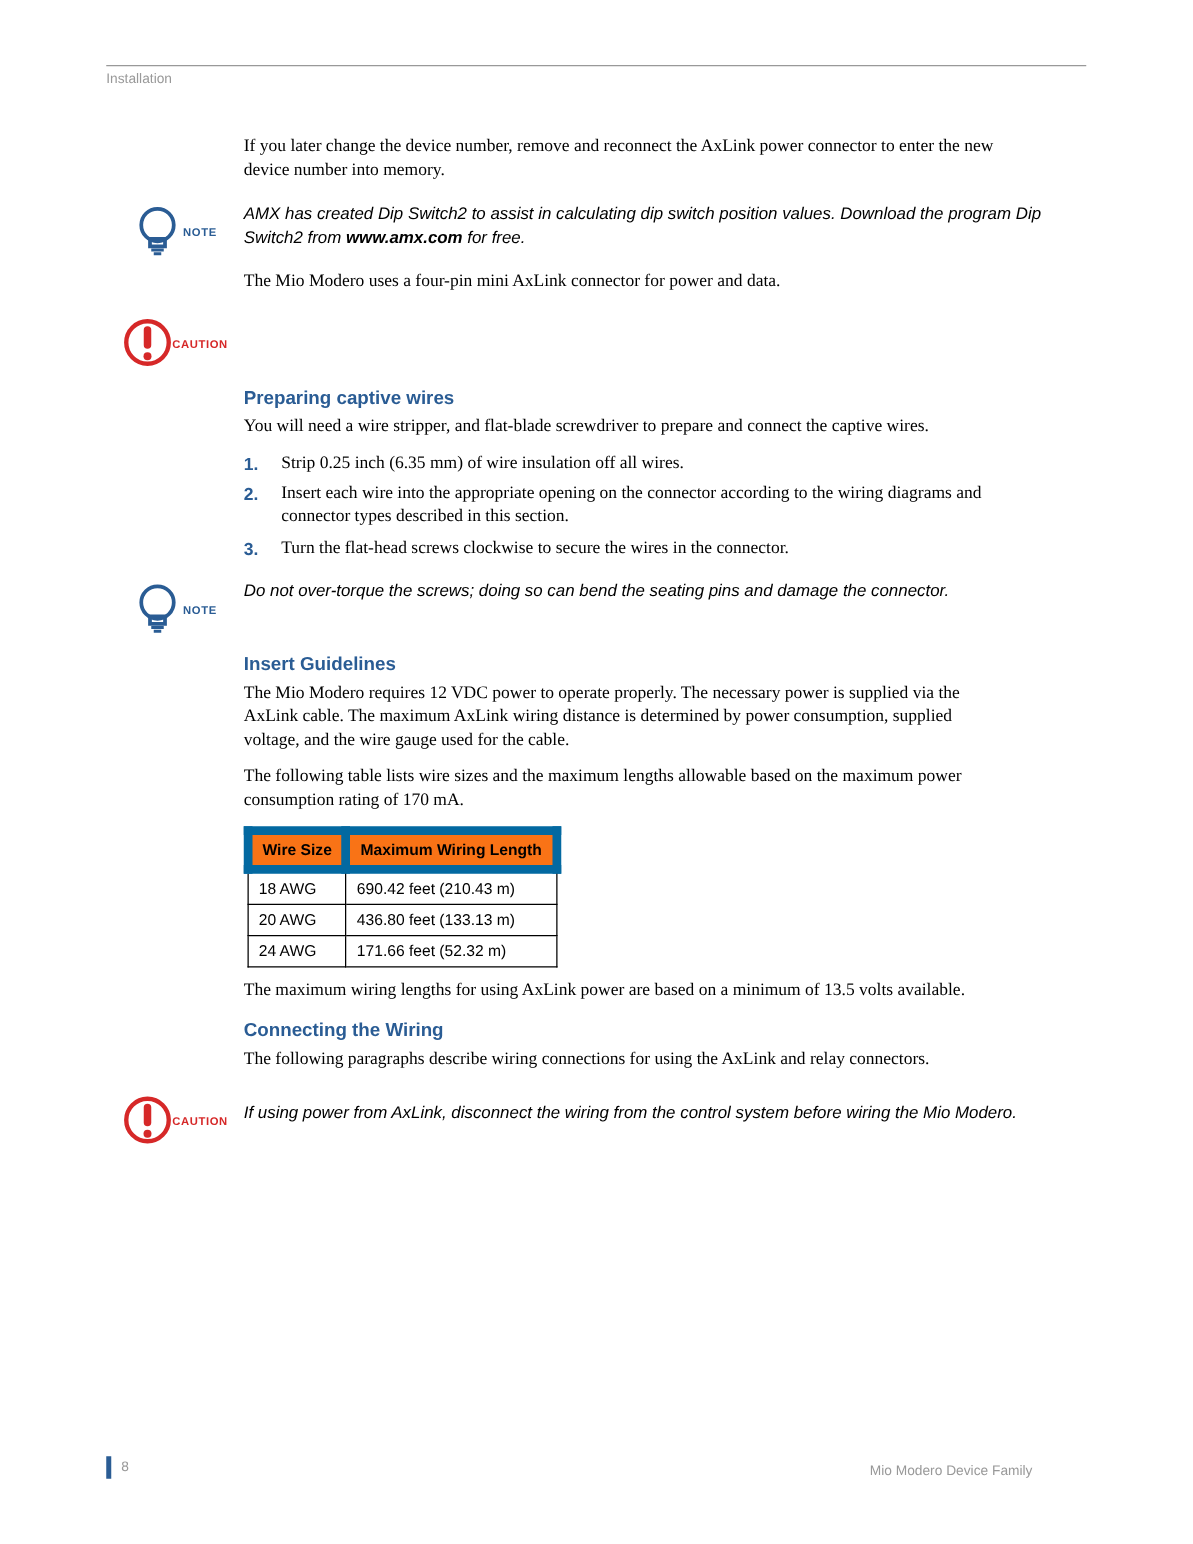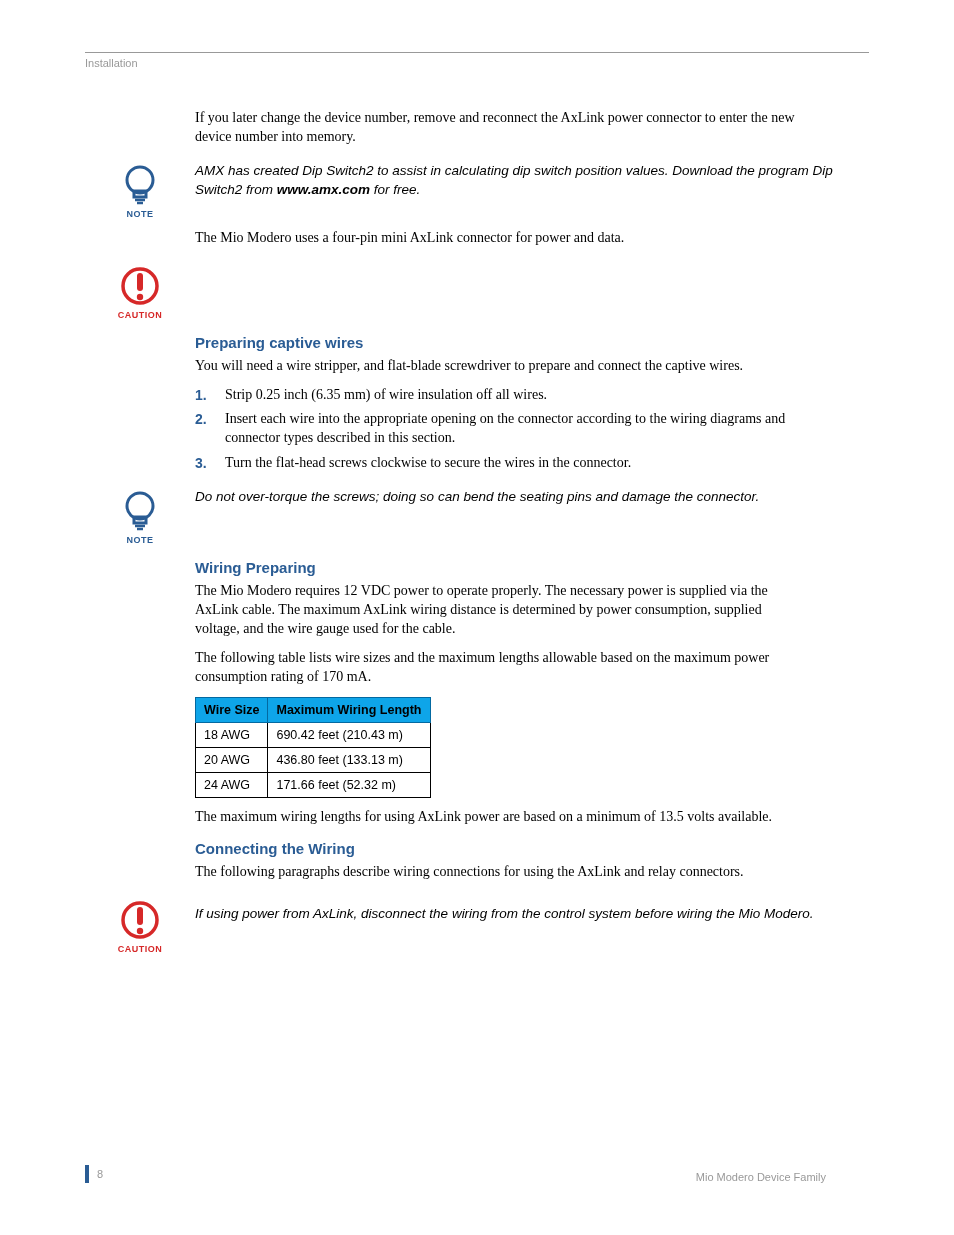--- a/index.html
+++ b/index.html
@@ -107,26 +107,26 @@
   }
   table.wiring-table th.title-cell {
     background: #2a5c94;
     color: #fff;
     text-align: left;
     font-weight: 600;
     padding: 5px 8px;
     border: 1px solid #000;
   }
   table.wiring-table th.col-head {
-    background: #0ea5e9;
+    background: #f97316;
     color: #000;
     font-weight: bold;
     text-align: left;
     padding: 5px 8px;
-    border: 1px solid #0369a1;
+    border: 7px solid #0369a1;
   }
   table.wiring-table td {
     border: 1px solid #000;
     padding: 5px 8px;
   }
   .footer {
     position: absolute;
     left: 85px;
     right: 128px;
     bottom: 52px;
@@ -146,21 +146,21 @@
   
   .note-svg-label, .caution-svg-label {
     font-family: Arial, Helvetica, sans-serif;
     font-size: 9px;
     font-weight: bold;
     text-align: center;
     letter-spacing: 0.5px;
   }
   .note-svg-label { color: #2a5c94; margin-top: 2px; }
   .caution-svg-label { color: #d62828; margin-top: 2px; }
-  .icon-stack { display: flex; flex-direction: column; align-items: center; }
+  .icon-stack { display: flex; flex-direction: row; align-items: center; }
 </style>
 </head>
 <body>
 
 <div class="page">
   <div class="header-rule"></div>
   <div class="header-label">Installation</div>
 
   <div class="content-col">
     <p class="para">If you later change the device number, remove and reconnect the AxLink power connector to enter the new device number into memory.</p>
@@ -223,21 +223,21 @@
         </svg>
         <div class="note-svg-label">NOTE</div>
       </div>
     </div>
     <div class="note-body">
       <p class="italic-note">Do not over-torque the screws; doing so can bend the seating pins and damage the connector.</p>
     </div>
   </div>
 
   <div class="content-col">
-    <h2 class="sub">Wiring Preparing</h2>
+    <h2 class="sub">Insert Guidelines</h2>
     <p class="para">The Mio Modero requires 12 VDC power to operate properly. The necessary power is supplied via the AxLink cable. The maximum AxLink wiring distance is determined by power consumption, supplied voltage, and the wire gauge used for the cable.</p>
     <p class="para">The following table lists wire sizes and the maximum lengths allowable based on the maximum power consumption rating of 170 mA.</p>
 
     <table class="wiring-table">
       <tbody>
       <tr>
         <th class="col-head">Wire Size</th>
         <th class="col-head">Maximum Wiring Length</th>
       </tr>
       <tr>

